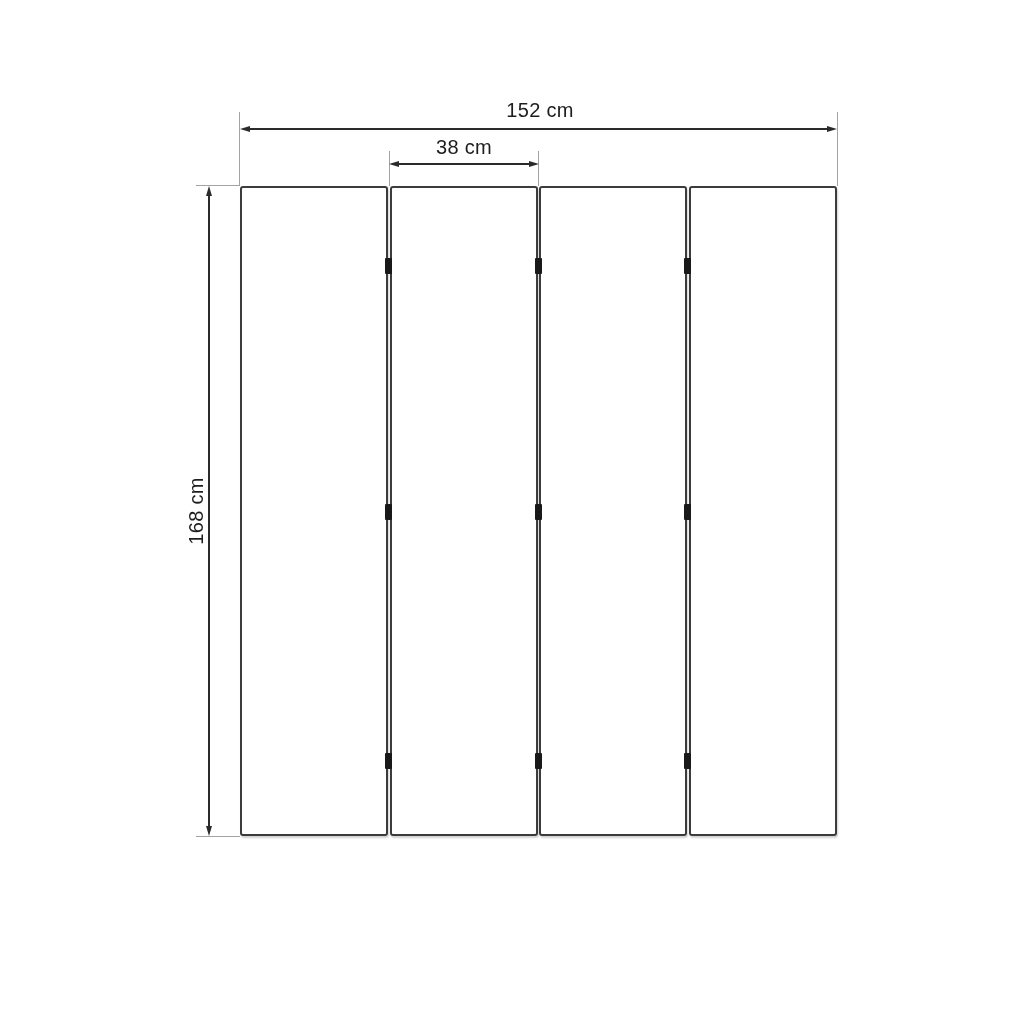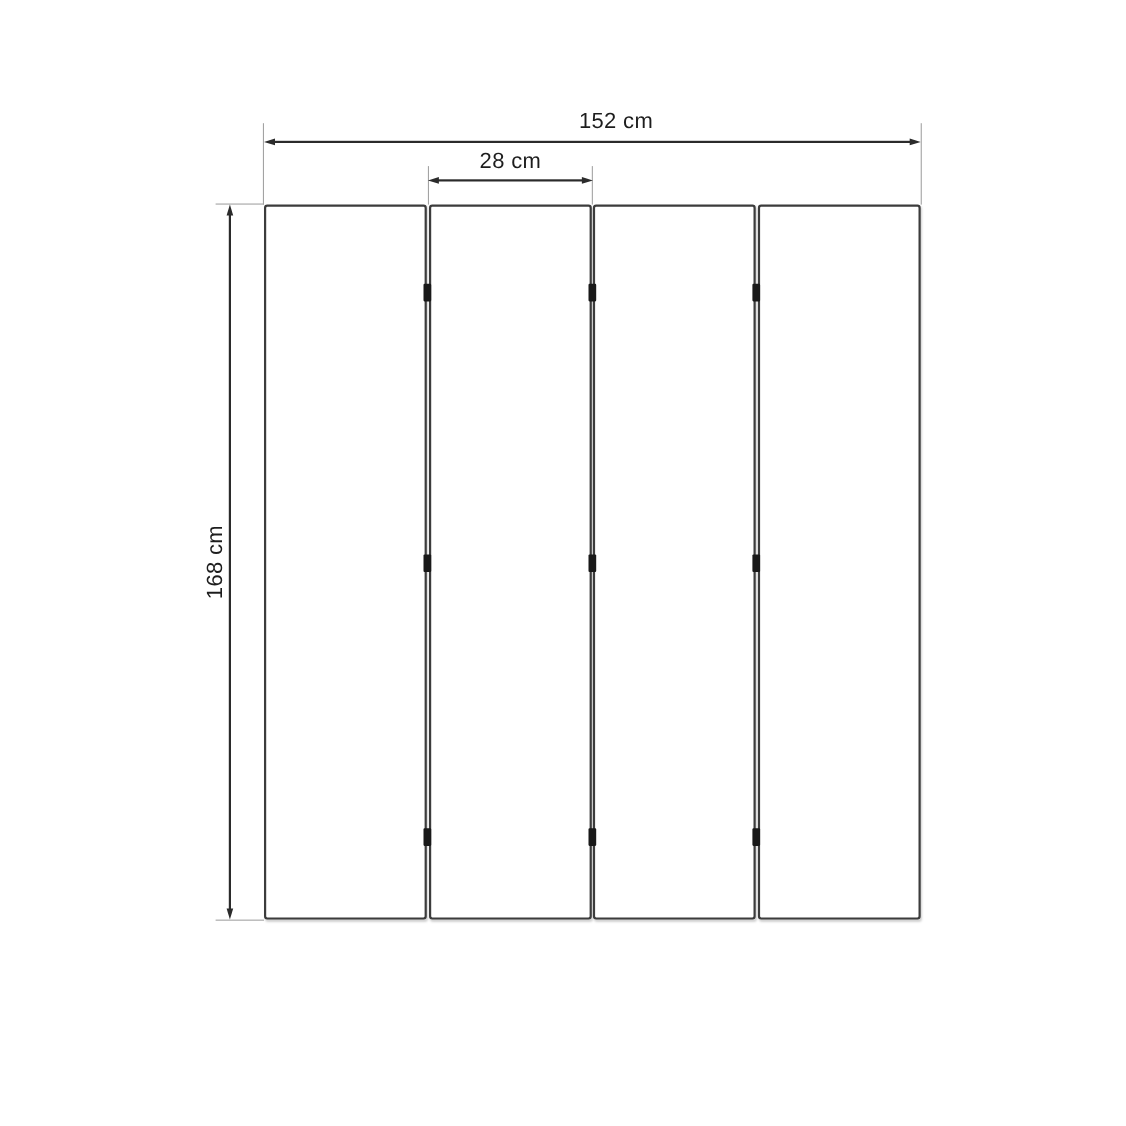--- a/index.html
+++ b/index.html
@@ -79,30 +79,30 @@
   <div class="hinge" style="left:385px;top:753px;"></div>
   <div class="hinge" style="left:535px;top:753px;"></div>
   <div class="hinge" style="left:684px;top:753px;"></div>
 
   <div>
     <div class="ext-line-v" style="left:239px;top:112px;height:74px;"></div>
     <div class="ext-line-v" style="left:837px;top:112px;height:74px;"></div>
     <div class="dim-line-h" style="left:245px;top:128px;width:587px;"></div>
     <span class="arrow left" style="left:240px;top:125.5px;"></span>
     <span class="arrow right" style="left:827px;top:125.5px;"></span>
-    <div class="dim-label" style="left:500px;top:99px;width:120px;">152 cm</div>
+    <div class="dim-label" style="left:480px;top:99px;width:120px;">152 cm</div>
   </div>
 
   <div>
     <div class="ext-line-v" style="left:389px;top:151px;height:35px;"></div>
     <div class="ext-line-v" style="left:538px;top:151px;height:35px;"></div>
     <div class="dim-line-h" style="left:394px;top:163px;width:140px;"></div>
     <span class="arrow left" style="left:389px;top:160.5px;"></span>
     <span class="arrow right" style="left:529px;top:160.5px;"></span>
-    <div class="dim-label" style="left:404px;top:136px;width:120px;">28 cm</div>
+    <div class="dim-label" style="left:404px;top:136px;width:120px;">38 cm</div>
   </div>
 
   <div>
     <div class="ext-line-h" style="left:196px;top:185px;width:44px;"></div>
     <div class="ext-line-h" style="left:196px;top:836px;width:44px;"></div>
     <div class="dim-line-v" style="left:208px;top:191px;height:640px;"></div>
     <span class="arrow up" style="left:205.5px;top:186px;"></span>
     <span class="arrow down" style="left:205.5px;top:826px;"></span>
     <div class="dim-label rotated" style="left:196px;top:511px;">168 cm</div>
   </div>

